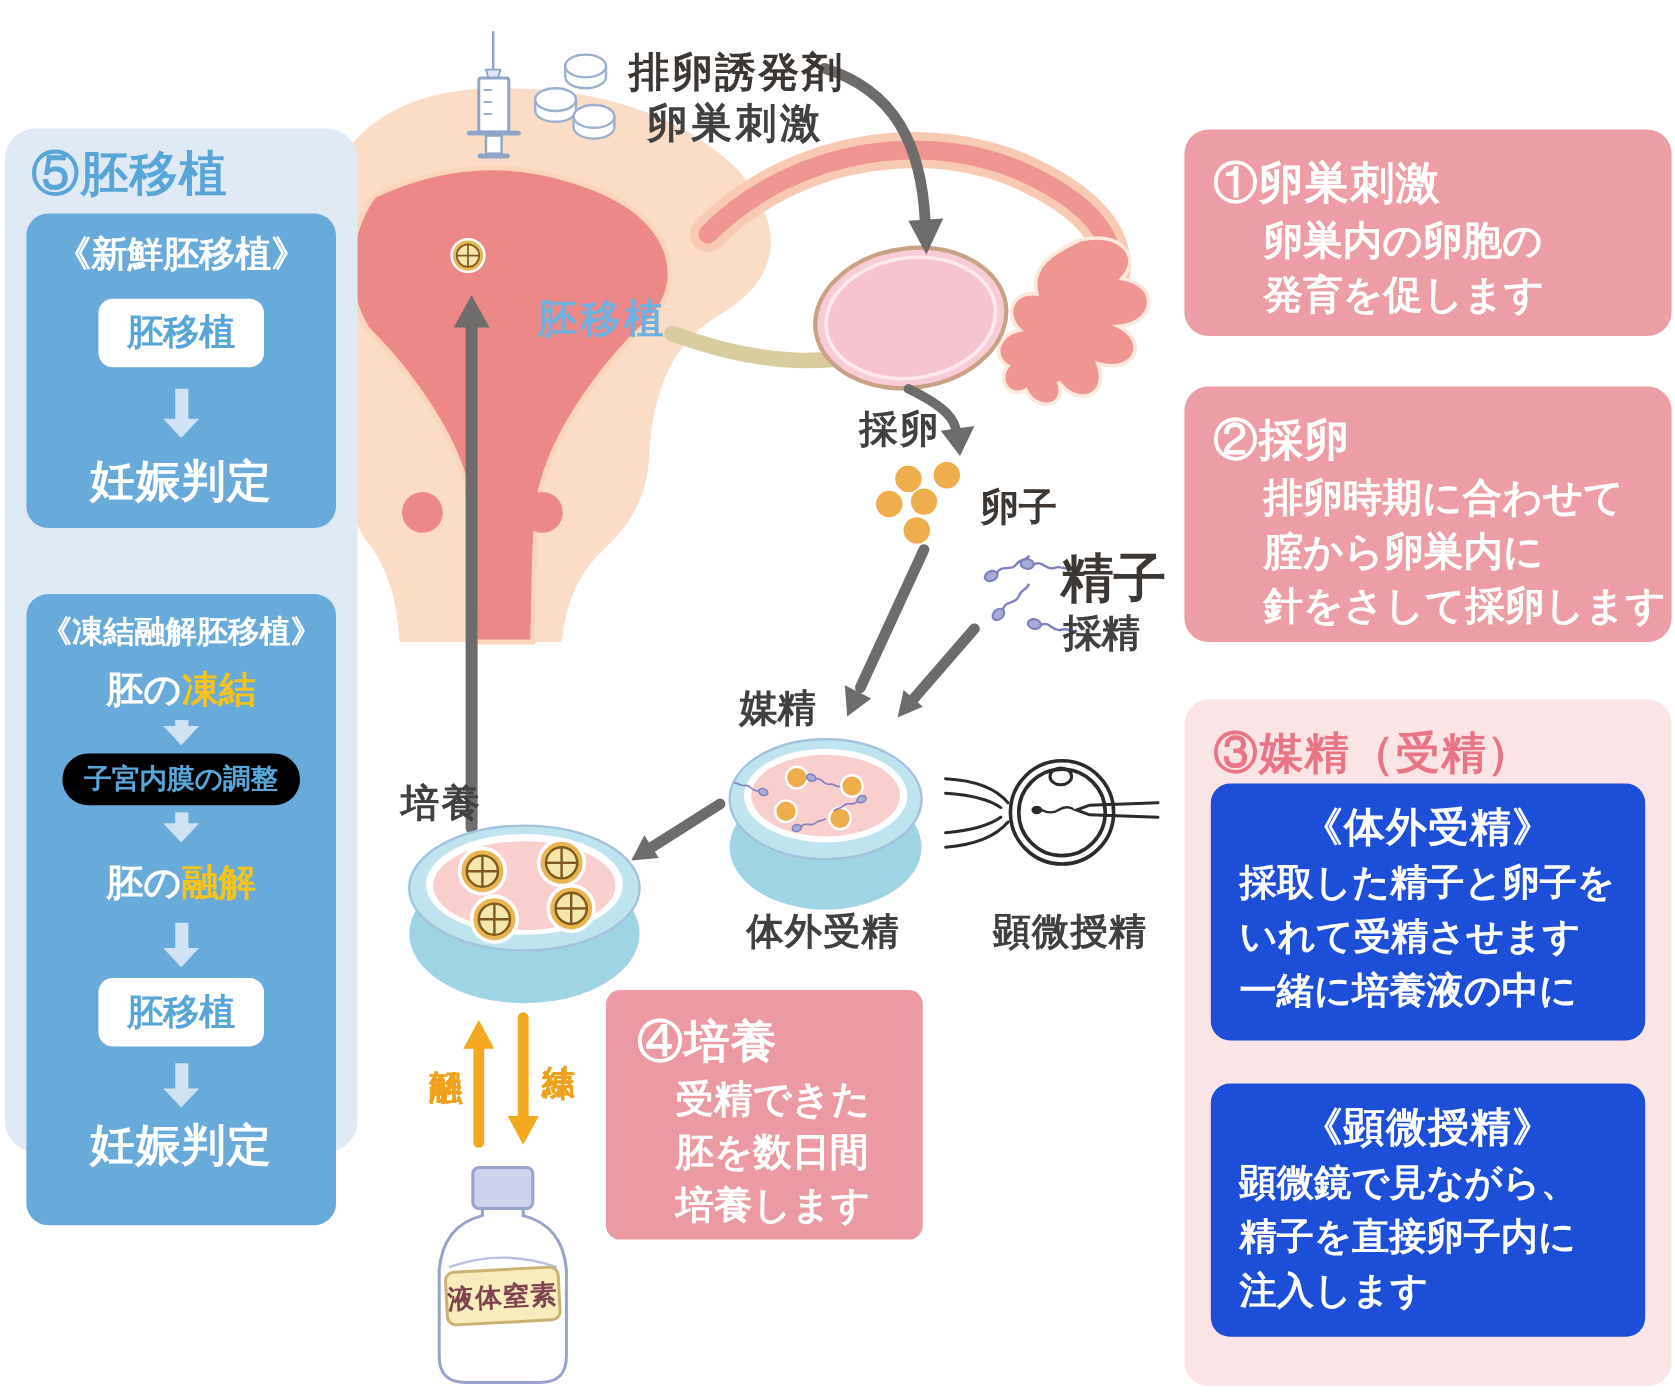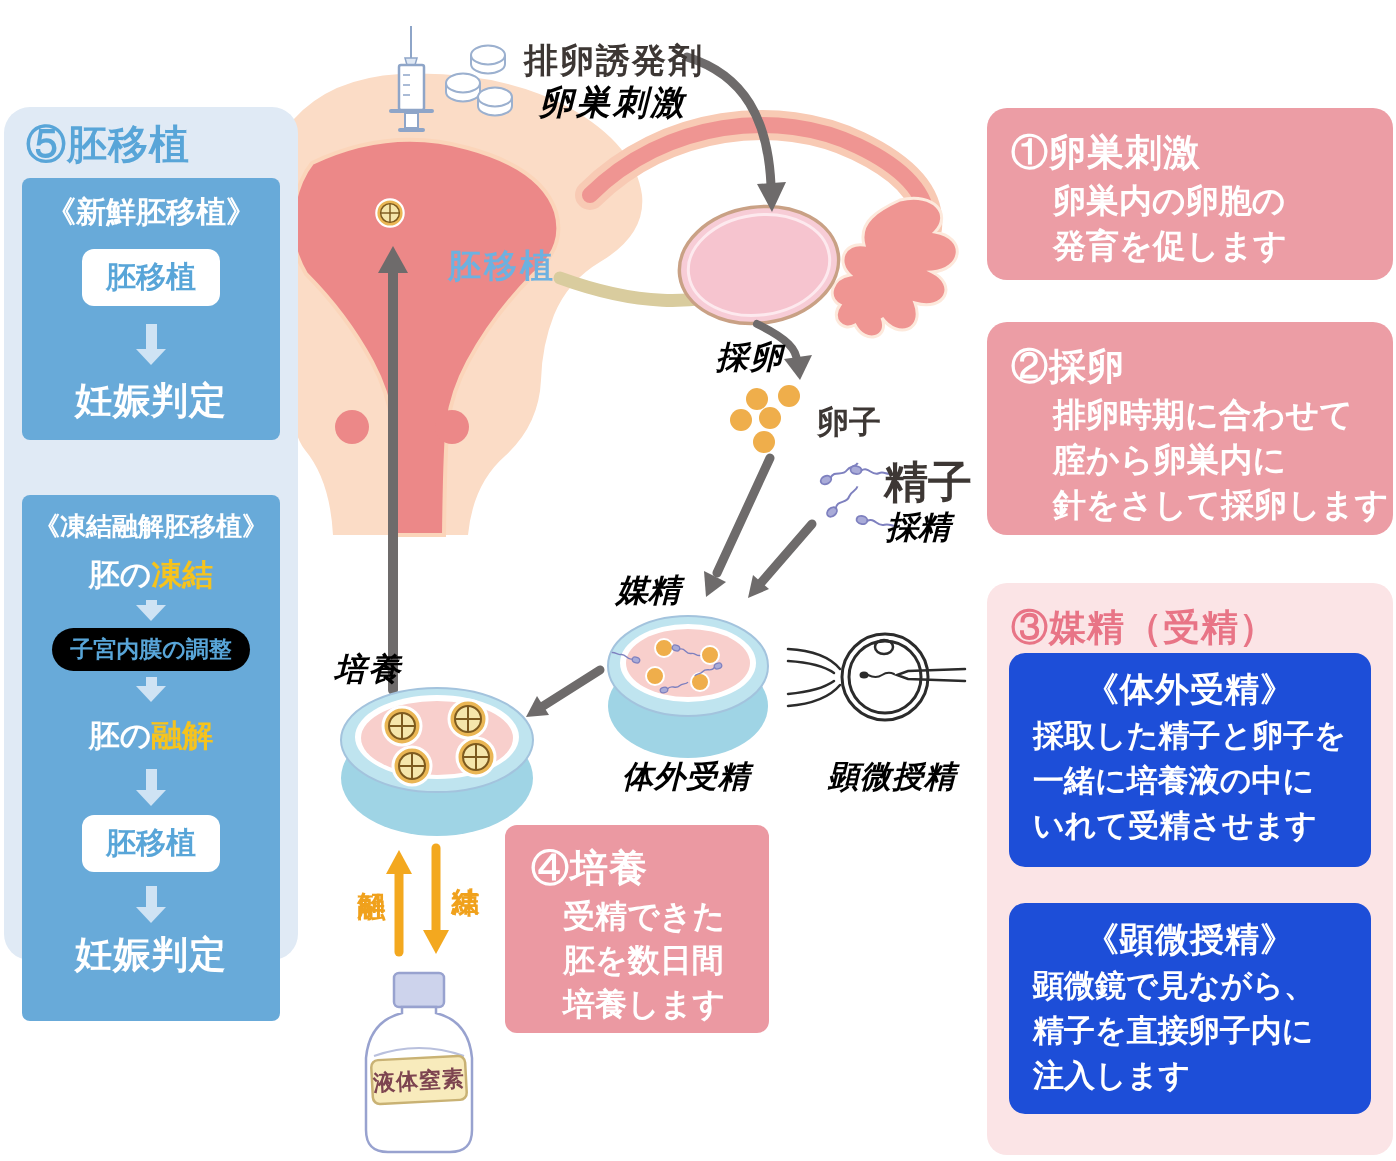--- a/index.html
+++ b/index.html
@@ -4,21 +4,21 @@
 <style>
   html,body{margin:0;padding:0;background:#fff;}
   #stage{position:relative;width:1396px;height:1161px;background:#fff;overflow:hidden;
          font-family:"Liberation Sans",sans-serif;font-weight:bold;}
   #stage svg{position:absolute;left:0;top:0;}
 
   
   #left-panel{position:absolute;left:4px;top:107px;width:294px;height:853px;
               background:#e0eaf5;border-radius:26px;z-index:2;}
   .panel-title{position:absolute;left:22px;top:10px;font-size:40px;color:#58a5d8;letter-spacing:1px;}
-  .bluebox{position:absolute;left:18px;width:258px;background:#68aad9;border-radius:8px;
+  .bluebox{position:absolute;left:18px;width:258px;background:#68aad9;border-radius:18px;
            display:flex;flex-direction:column;align-items:center;}
   #fresh-box{top:71px;height:262px;}
   #frozen-box{top:388px;height:526px;}
   .bb-heading{color:#fff;font-size:30px;margin-top:14px;white-space:nowrap;}
   #frozen-box .bb-heading{font-size:26px;}
   .bb-step{color:#fff;font-size:31px;margin-top:10px;white-space:nowrap;}
   .bb-step .yellow{color:#f6c31d;text-align:center;}
   .bb-result{color:#fff;font-size:37px;letter-spacing:1px;}
   .white-pill{background:#fff;border-radius:12px;color:#58a5d8;font-size:30px;
               padding:8px 24px;margin-top:16px;white-space:nowrap;}
@@ -47,21 +47,21 @@
   .innerbox{position:absolute;left:22px;width:362px;background:#1d4ed8;border-radius:16px;}
   #inner-ivf{top:70px;height:214px;}
   #inner-icsi{top:320px;height:211px;}
   .inner-heading{font-size:34px;text-align:center;margin-top:14px;letter-spacing:1px;}
   .inner-line{font-size:31px;margin-left:24px;line-height:45px;margin-top:0;white-space:nowrap;}
   .innerbox .inner-line:first-of-type{margin-top:8px;}
 
   
   .label{position:absolute;white-space:nowrap;z-index:3;}
   .lbl-dark{color:#3d3734;}
-  .lbl-pink{color:#000000;font-style:italic;}
+  .lbl-pink{color:#404040;}
   .lbl-blue{color:#6db1e0;}
   .lbl-orange{color:#f0a11c;writing-mode:vertical-rl;text-orientation:upright;}
   #lbl-ovulation-drug{left:524px;top:38px;font-size:34px;letter-spacing:2px;}
   #lbl-ovarian-stimulation{left:539px;top:80px;font-size:34px;letter-spacing:3px;}
   #lbl-egg-retrieval{left:716px;top:336px;font-size:32px;letter-spacing:2px;}
   #lbl-egg{left:817px;top:401px;font-size:32px;}
   #lbl-sperm{left:884px;top:453px;font-size:44px;}
   #lbl-sperm-collection{left:886px;top:506px;font-size:32px;}
   #lbl-insemination{left:616px;top:569px;font-size:32px;}
   #lbl-ivf{left:622px;top:756px;font-size:31px;letter-spacing:1px;}
@@ -266,22 +266,22 @@
     <div class="step-line">排卵時期に合わせて</div>
     <div class="step-line">腟から卵巣内に</div>
     <div class="step-line">針をさして採卵します</div>
   </div>
 
   <div class="stepbox" id="step3">
     <div class="step-title">③媒精（受精）</div>
     <div class="innerbox" id="inner-ivf">
       <div class="inner-heading">《体外受精》</div>
       <div class="inner-line">採取した精子と卵子を</div>
+      <div class="inner-line">いれて受精させます</div>
       <div class="inner-line">一緒に培養液の中に</div>
-      <div class="inner-line">いれて受精させます</div>
     </div>
     <div class="innerbox" id="inner-icsi">
       <div class="inner-heading">《顕微授精》</div>
       <div class="inner-line">顕微鏡で見ながら、</div>
       <div class="inner-line">精子を直接卵子内に</div>
       <div class="inner-line">注入します</div>
     </div>
   </div>
 
   <div class="stepbox" id="step4">

